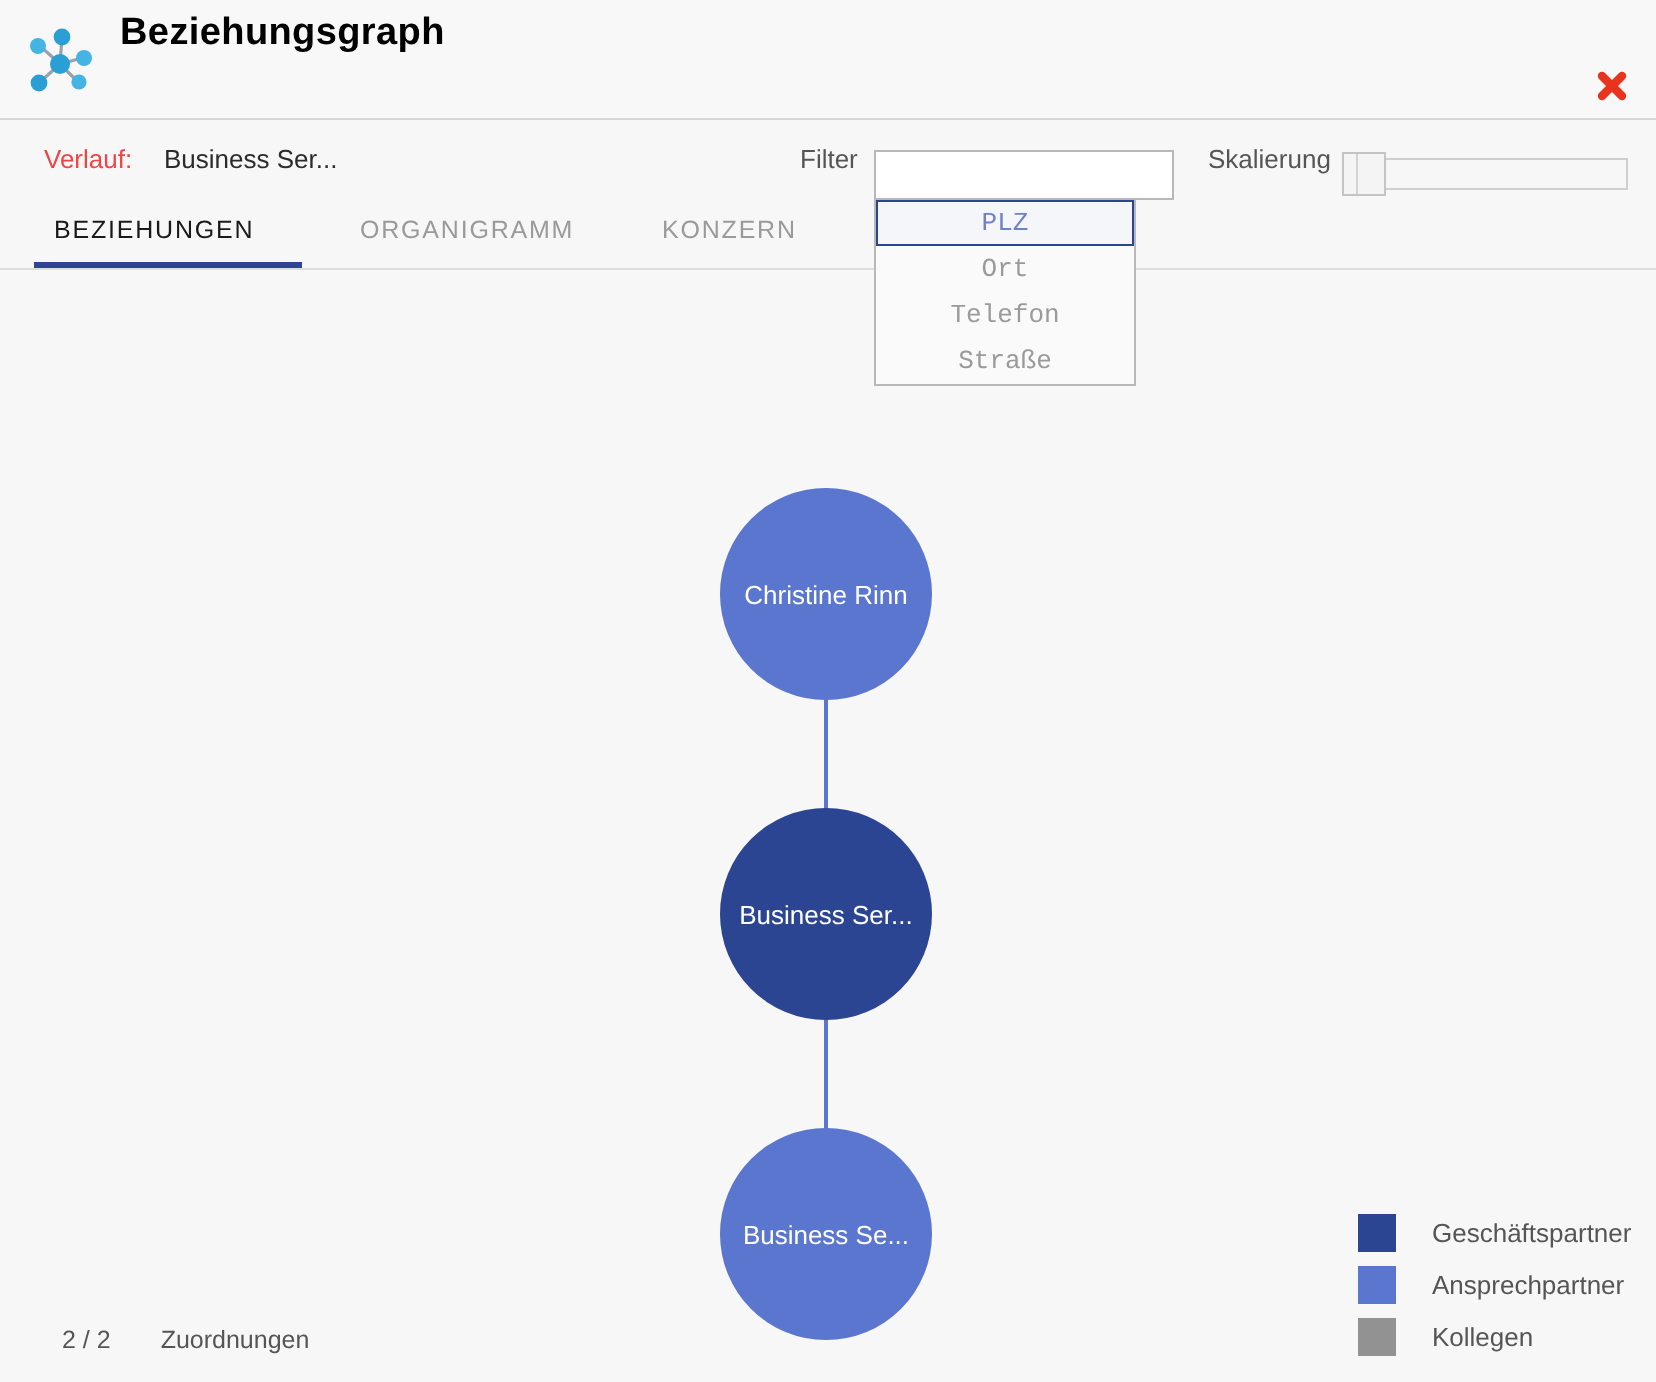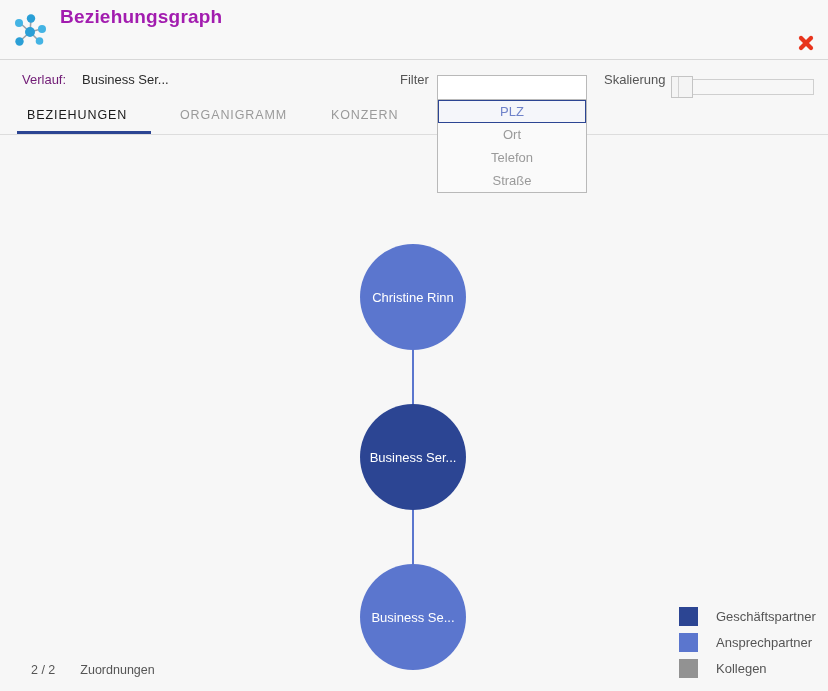--- a/index.html
+++ b/index.html
@@ -33,21 +33,21 @@
     position: absolute;
     left: 8px; top: 10px;
     width: 44px; height: 44px;
   }
 
   .page-title {
     position: absolute;
     left: 60px; top: 6px;
     font-size: 19px;
     font-weight: bold;
-    color: #a21caf;
+    color: #000000;
     letter-spacing: 0.2px;
   }
 
   .close-btn {
     position: absolute;
     right: 10px; top: 31px;
     width: 24px; height: 24px;
     cursor: pointer;
     display: flex;
     align-items: center;
@@ -59,21 +59,21 @@
     position: absolute;
     left: 0; top: 61px;
     width: 828px; height: 42px;
     background: #f7f7f7;
   }
 
   .verlauf-label {
     position: absolute;
     left: 22px; top: 11px;
     font-size: 13px;
-    color: #701a75;
+    color: #ef4444;
   }
 
   .verlauf-value {
     position: absolute;
     left: 82px; top: 11px;
     font-size: 13px;
     color: #2b2b2b;
     cursor: pointer;
   }
 
@@ -101,24 +101,25 @@
     font-family: "Liberation Sans", sans-serif;
     font-size: 13px;
     padding: 0 5px;
     color: #333;
   }
 
   
   .dropdown {
     position: absolute;
     left: 437px; top: 99px;
-    width: 150px;
+    width: 131px;
     background: #fafafa;
     border: 1px solid #b9b9b9;
     z-index: 40;
+    font-family: Liberation Mono, monospace;
   }
 
   .dropdown-item {
     height: 23px;
     line-height: 23px;
     text-align: center;
     font-size: 13px;
     color: #9a9a9a;
     cursor: pointer;
   }

